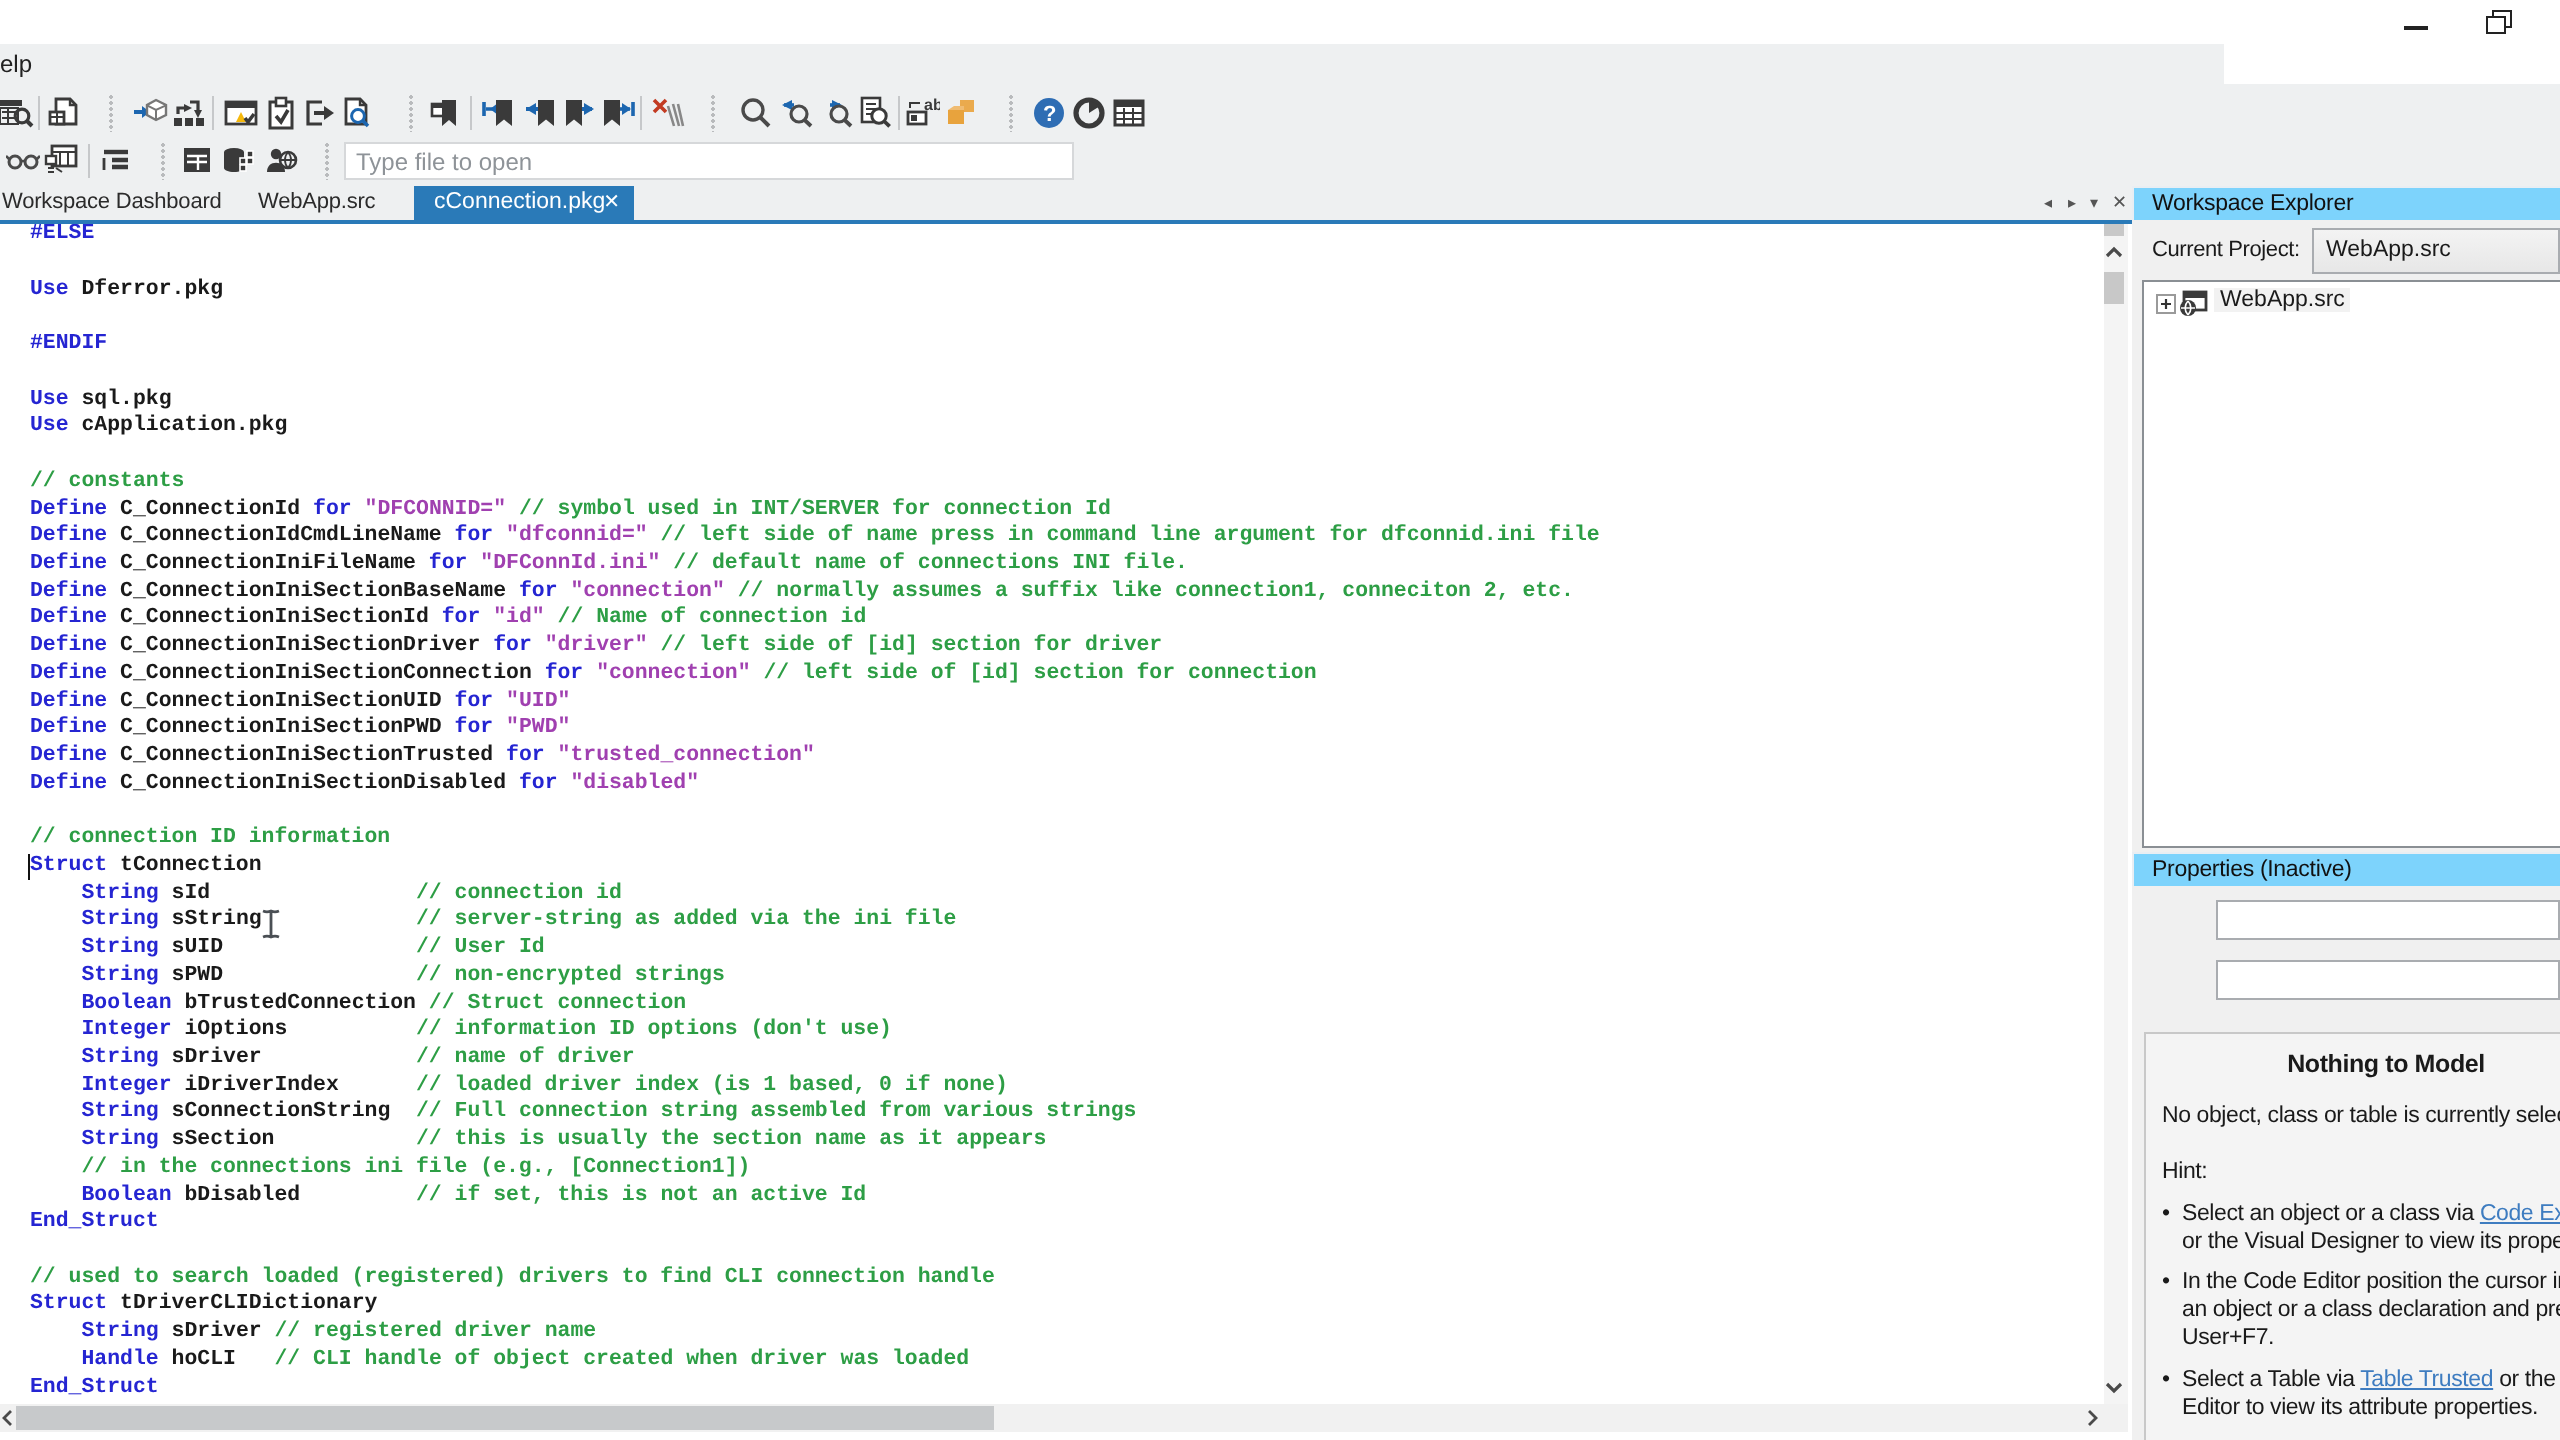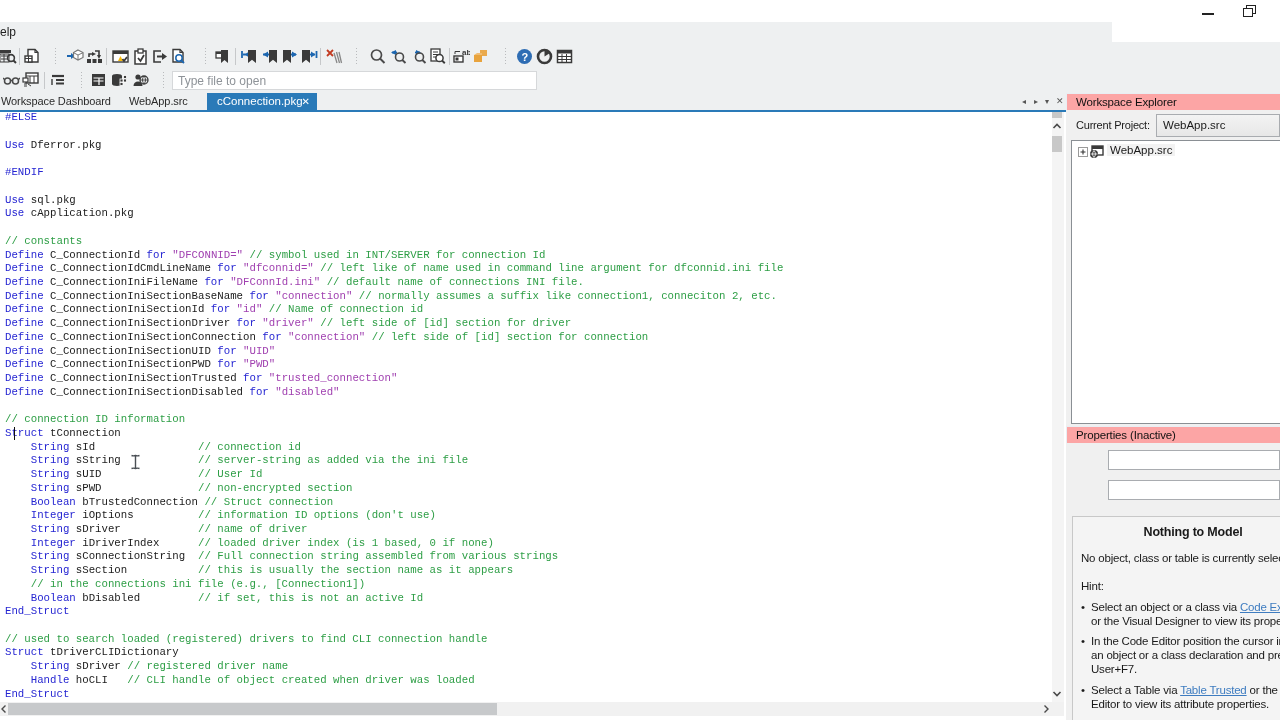--- a/index.html
+++ b/index.html
@@ -10,29 +10,29 @@
 .ic{position:absolute;width:17px;height:17px}
 .sepl{position:absolute;width:1px;height:17px;background:#c6c8ca}
 .sepd{position:absolute;width:3px;height:19px;
  background-image:radial-gradient(#b9bbbd 0.8px,transparent 0.9px);background-size:3px 3px}
 .tabstrip{position:absolute;left:0;top:93px;width:1066px;height:19px;background:#eef0f1;}
 .tabline{position:absolute;left:0;top:110px;width:1066px;height:2px;background:#2a7ab8}
 .tab{position:absolute;top:0;height:17px;font-size:11px;letter-spacing:-0.1px;color:#2b2b2b;line-height:17px}
 .tabactive{position:absolute;left:207px;top:0;width:110px;height:17px;background:#2a7ab8;color:#fff;
  font-size:11.5px;line-height:17px}
 .editor{position:absolute;left:0;top:112px;width:1052px;height:590px;background:#fff;overflow:hidden}
-pre.code{position:absolute;left:5px;top:-0.6px;margin:0;font-family:"Liberation Mono",monospace;
- font-size:10.72px;font-weight:400;line-height:13.72px;color:#1a1a1a;letter-spacing:0px}
+pre.code{position:absolute;left:15px;top:-0.6px;margin:0;font-family:"Liberation Mono",monospace;
+ font-size:10.72px;font-weight:700;line-height:13.72px;color:#1a1a1a;letter-spacing:0px}
 pre.code .k{color:#2525d2}
 pre.code .c{color:#2d9e45}
 pre.code .s{color:#a040b0}
 .vscroll{position:absolute;left:1052px;top:112px;width:12px;height:590px;background:#f4f4f4}
 .hscroll{position:absolute;left:0;top:702px;width:1064px;height:14px;background:#f1f1f1}
 .rpanel{position:absolute;left:1066px;top:93px;width:214px;height:627px;background:#f0f0f0}
-.phead{position:absolute;left:0;width:214px;height:17px;background:#fca5a5;
+.phead{position:absolute;left:0;width:214px;height:17px;background:#7dd3fc;
  border-top:1px solid #e9eef3;border-left:1px solid #e9eef3;
  font-size:11.5px;letter-spacing:-0.15px;color:#111;line-height:17px;padding-left:9px}
 .combo{position:absolute;background:#fff;border:1px solid #a9acb0}
 .hint{position:absolute;left:6px;top:423px;width:208px;height:204px;background:#f4f4f4;
  border-top:1px solid #c8c8c8;border-left:1px solid #c8c8c8;font-size:11.5px;letter-spacing:-0.2px;color:#1a1a1a;overflow:hidden}
 .hline{position:absolute;white-space:nowrap;}
 a.lk{color:#3e7cc0;text-decoration:underline}
 </style></head>
 <body>
 <div class="titlebar">
@@ -237,37 +237,37 @@
 
 <span class="k">Use</span> Dferror.pkg
 
 <span class="k">#ENDIF</span>
 
 <span class="k">Use</span> sql.pkg
 <span class="k">Use</span> cApplication.pkg
 
 <span class="c">// constants</span>
 <span class="k">Define</span> C_ConnectionId <span class="k">for</span> <span class="s">"DFCONNID="</span> <span class="c">// symbol used in INT/SERVER for connection Id</span>
-<span class="k">Define</span> C_ConnectionIdCmdLineName <span class="k">for</span> <span class="s">"dfconnid="</span> <span class="c">// left like of name used in command line argument for dfconnid.ini file</span>
+<span class="k">Define</span> C_ConnectionIdCmdLineName <span class="k">for</span> <span class="s">"dfconnid="</span> <span class="c">// left side of name press in command line argument for dfconnid.ini file</span>
 <span class="k">Define</span> C_ConnectionIniFileName <span class="k">for</span> <span class="s">"DFConnId.ini"</span> <span class="c">// default name of connections INI file.</span>
 <span class="k">Define</span> C_ConnectionIniSectionBaseName <span class="k">for</span> <span class="s">"connection"</span> <span class="c">// normally assumes a suffix like connection1, conneciton 2, etc.</span>
 <span class="k">Define</span> C_ConnectionIniSectionId <span class="k">for</span> <span class="s">"id"</span> <span class="c">// Name of connection id</span>
 <span class="k">Define</span> C_ConnectionIniSectionDriver <span class="k">for</span> <span class="s">"driver"</span> <span class="c">// left side of [id] section for driver</span>
 <span class="k">Define</span> C_ConnectionIniSectionConnection <span class="k">for</span> <span class="s">"connection"</span> <span class="c">// left side of [id] section for connection</span>
 <span class="k">Define</span> C_ConnectionIniSectionUID <span class="k">for</span> <span class="s">"UID"</span>
 <span class="k">Define</span> C_ConnectionIniSectionPWD <span class="k">for</span> <span class="s">"PWD"</span>
 <span class="k">Define</span> C_ConnectionIniSectionTrusted <span class="k">for</span> <span class="s">"trusted_connection"</span>
 <span class="k">Define</span> C_ConnectionIniSectionDisabled <span class="k">for</span> <span class="s">"disabled"</span>
 
 <span class="c">// connection ID information</span>
 <span class="k">Struct</span> tConnection
     <span class="k">String</span> sId                <span class="c">// connection id</span>
     <span class="k">String</span> sString            <span class="c">// server-string as added via the ini file</span>
     <span class="k">String</span> sUID               <span class="c">// User Id</span>
-    <span class="k">String</span> sPWD               <span class="c">// non-encrypted section</span>
+    <span class="k">String</span> sPWD               <span class="c">// non-encrypted strings</span>
     <span class="k">Boolean</span> bTrustedConnection <span class="c">// Struct connection</span>
     <span class="k">Integer</span> iOptions          <span class="c">// information ID options (don't use)</span>
     <span class="k">String</span> sDriver            <span class="c">// name of driver</span>
     <span class="k">Integer</span> iDriverIndex      <span class="c">// loaded driver index (is 1 based, 0 if none)</span>
     <span class="k">String</span> sConnectionString  <span class="c">// Full connection string assembled from various strings</span>
     <span class="k">String</span> sSection           <span class="c">// this is usually the section name as it appears</span>
     <span class="c">// in the connections ini file (e.g., [Connection1])</span>
     <span class="k">Boolean</span> bDisabled         <span class="c">// if set, this is not an active Id</span>
 <span class="k">End_Struct</span>
 

